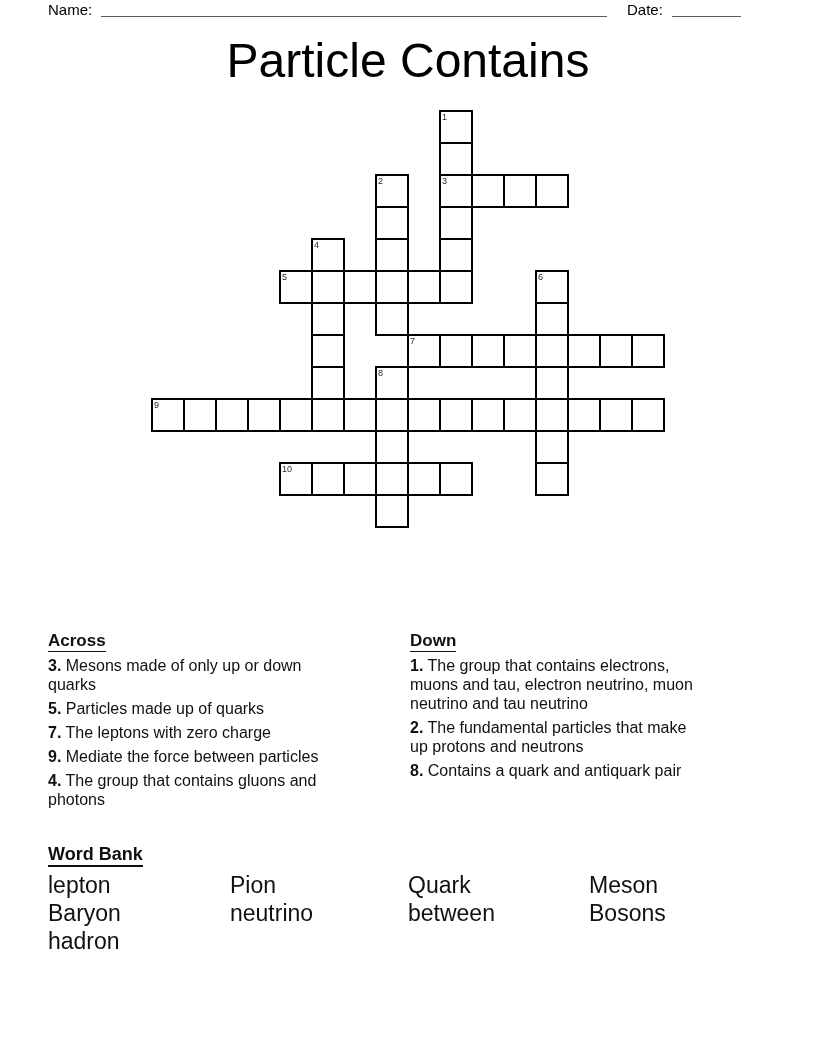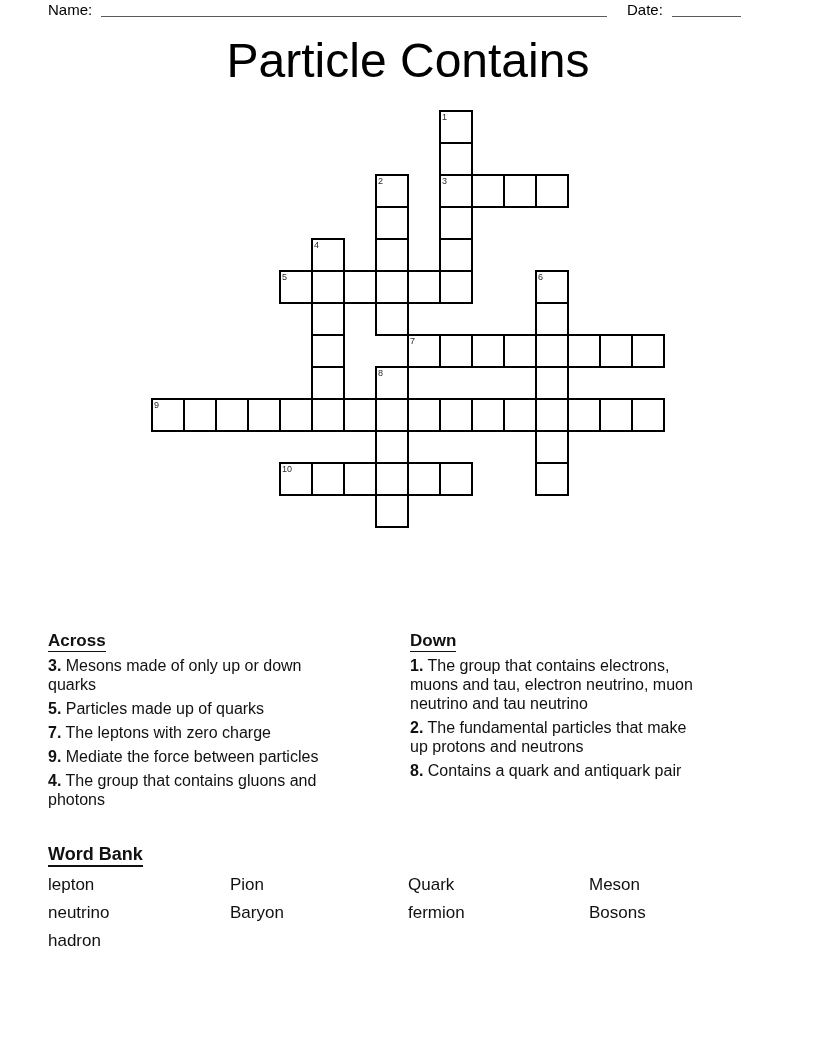--- a/index.html
+++ b/index.html
@@ -55,21 +55,21 @@
   .wb-header-wrap { position: absolute; left: 48px; top: 843px; }
   .wb-header {
     display: inline-block; font-size: 18px; font-weight: bold; line-height: 22px;
     border-bottom: 2px solid #111; color: #111;
   }
   .wb-grid {
     position: absolute; left: 48px; top: 871px; width: 710px;
     display: grid; grid-template-columns: 182px 178px 181px auto;
     grid-auto-rows: 28px; align-items: center;
   }
-  .wb-word { font-size: 17px; color: #111; line-height: 28px; }
+  .wb-word { font-size: 23px; color: #111; line-height: 28px; }
 </style>
 </head>
 <body>
 
 <div class="page">
 
   <span class="hdr-label name-label">Name:</span>
   <div class="blank-line name-line"></div>
   <span class="hdr-label date-label">Date:</span>
   <div class="blank-line date-line"></div>
@@ -180,20 +180,20 @@
   </div>
 
   <div class="wb-header-wrap">
     <span class="wb-header">Word Bank</span>
   </div>
   <div class="wb-grid">
       <div class="wb-word">lepton</div>
       <div class="wb-word">Pion</div>
       <div class="wb-word">Quark</div>
       <div class="wb-word">Meson</div>
+      <div class="wb-word">Baryon</div>
       <div class="wb-word">neutrino</div>
-      <div class="wb-word">Baryon</div>
-      <div class="wb-word">fermion</div>
+      <div class="wb-word">between</div>
       <div class="wb-word">Bosons</div>
       <div class="wb-word">hadron</div>
     </div>
 
 </div>
 
 </body></html>

